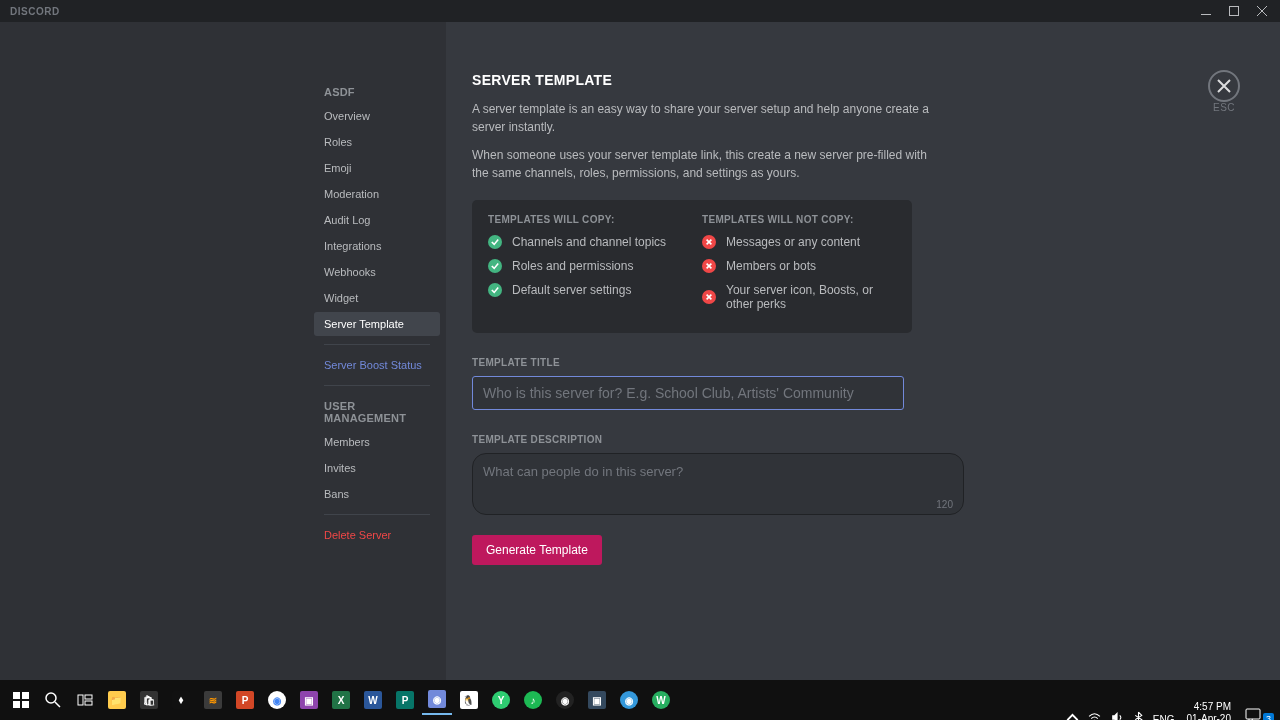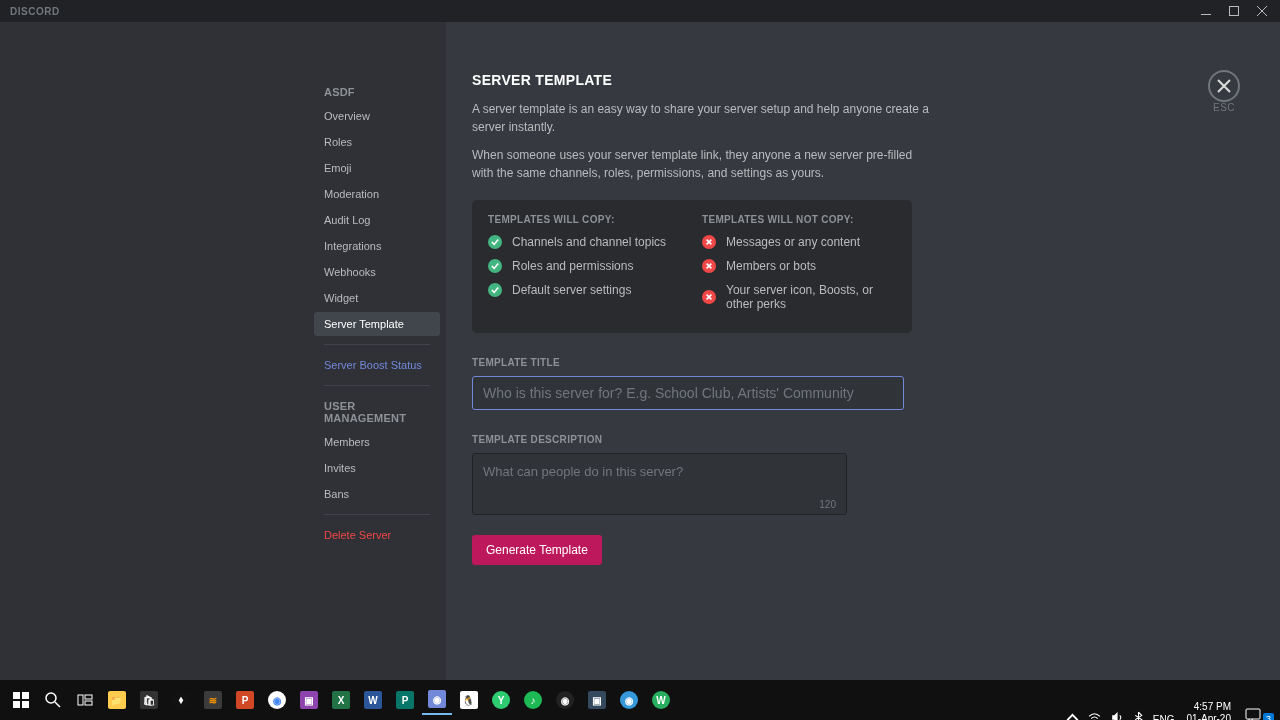--- a/index.html
+++ b/index.html
@@ -174,24 +174,24 @@
   background: rgba(0,0,0,0.1);
   border: 1px solid #202225;
   border-radius: 3px;
   padding: 8px 10px;
   color: #dcddde;
   font-size: 14px;
   outline: none;
 }
 .text-input.focused { border-color: #7289da; }
 .textarea-wrap {
-  width: 375px;
+  width: 492px;
   background: rgba(0,0,0,0.1);
   border: 1px solid #202225;
-  border-radius: 3px;
+  border-radius: 14px;
   position: relative;
 }
 .textarea {
   width: 100%;
   height: 56px;
   background: transparent;
   border: none;
   padding: 10px;
   color: #dcddde;
   font-size: 13px;
@@ -300,21 +300,21 @@
     <div class="sidebar-item">Bans</div>
     <div class="sidebar-divider"></div>
     <div class="sidebar-item danger">Delete Server</div>
   </div>
 
   <div class="content">
     <div class="content-header">
       <div>
         <div class="page-title">SERVER TEMPLATE</div>
         <div class="desc">A server template is an easy way to share your server setup and help anyone create a server instantly.</div>
-        <div class="desc">When someone uses your server template link, they anyone a new server pre-filled with the same channels, roles, permissions, and settings as yours.</div>
+        <div class="desc">When someone uses your server template link, this create a new server pre-filled with the same channels, roles, permissions, and settings as yours.</div>
       </div>
       <div class="close-col">
         <div class="close-btn">
           <svg viewBox="0 0 14 14">
               <path d="M1 1 L13 13 M13 1 L1 13" stroke="currentColor" stroke-width="2" fill="none"></path>
             </svg>
         </div>
         <div class="esc-label">ESC</div>
       </div>
     </div>

